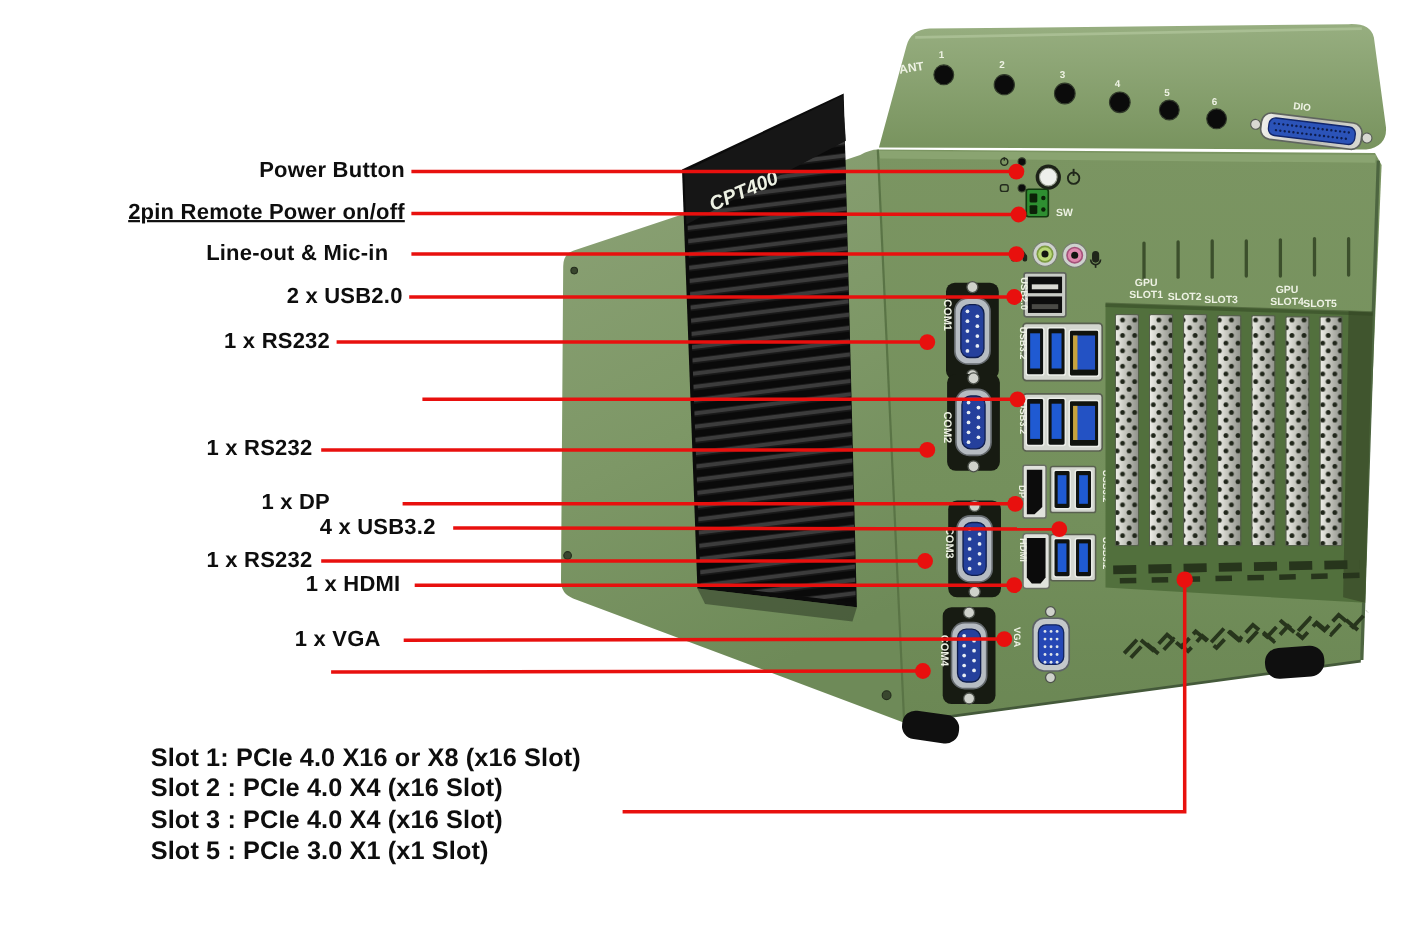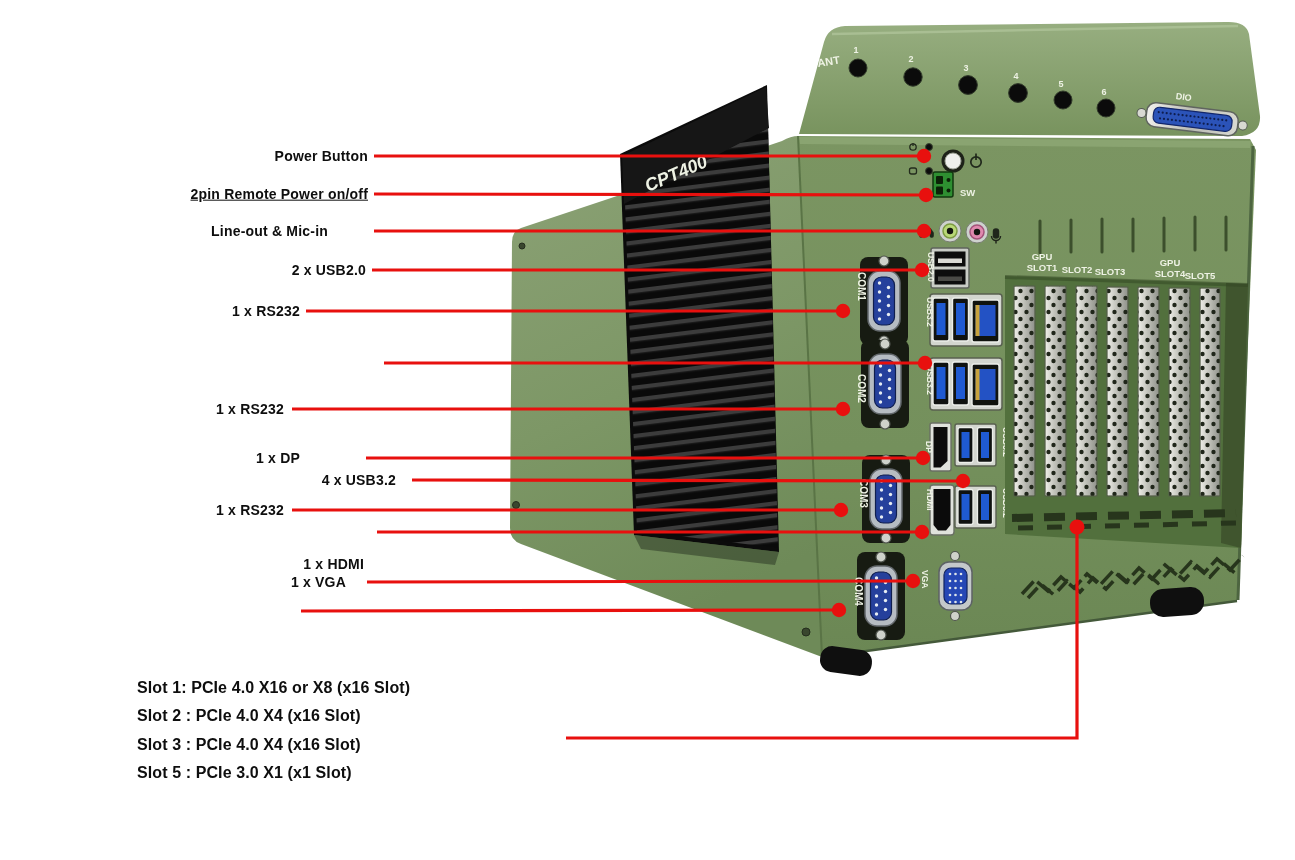--- a/index.html
+++ b/index.html
@@ -2,25 +2,25 @@
 <html><head>
 <meta charset="utf-8">
 <style>
   html,body{margin:0;padding:0;background:#ffffff;}
   .stage{
     position:relative;width:1295px;height:860px;background:#ffffff;overflow:hidden;
     font-family:"Liberation Sans", sans-serif;
   }
   .stage svg{position:absolute;left:0;top:0;}
   .callout{
-    position:absolute;white-space:nowrap;font-weight:bold;font-size:14px;color:#0e0e0e;
+    position:absolute;white-space:nowrap;font-weight:bold;font-size:20px;color:#0e0e0e;
     transform:translateY(-52%);letter-spacing:0.2px;
   }
   .slot-notes{
-    position:absolute;left:137px;top:674px;font-weight:bold;font-size:16px;color:#0e0e0e;
+    position:absolute;left:137px;top:674px;font-weight:bold;font-size:23px;color:#0e0e0e;
     line-height:28.4px;letter-spacing:0.1px;
   }
   .svg-label{font-family:"Liberation Sans", sans-serif;font-weight:bold;fill:#eef2e4;}
 </style>
 </head>
 <body>
 
 <div class="stage">
 
 <svg width="1295" height="860" viewBox="0 0 1295 860">
@@ -476,28 +476,28 @@
         <circle cx="913" cy="581" r="7.2" stroke="none"></circle>
     <line x1="301" y1="611" x2="833" y2="610"></line> 
         <circle cx="839" cy="610" r="7.2" stroke="none"></circle>
     <polyline points="566,738 1077,738 1077,533" fill="none"></polyline>
     <circle cx="1077" cy="527" r="7.5" stroke="none"></circle>
   </g>
 </svg>
 
 <div class="callout" style="right:927px;  top:156px;">Power Button</div>
 <div class="callout" style="right:927px;  top:194px;text-decoration:underline;">2pin Remote Power on/off</div>
-<div class="callout" style="right:967px;  top:231px;">Line-out &amp; Mic-in</div>
+<div class="callout" style="right:942px;  top:231px;">Line-out &amp; Mic-in</div>
 <div class="callout" style="right:929px;  top:270px;">2 x USB2.0</div>
 <div class="callout" style="right:995px;  top:311px;">1 x RS232</div>
 <div class="callout" style="right:1011px; top:409px;">1 x RS232</div>
 <div class="callout" style="right:995px;  top:458px;">1 x DP</div>
 <div class="callout" style="right:899px;  top:480px;">4 x USB3.2</div>
 <div class="callout" style="right:1011px; top:510px;">1 x RS232</div>
-<div class="callout" style="right:931px;  top:532px;margin-top:32px;">1 x HDMI</div>
+<div class="callout" style="right:931px;  top:532px;">1 x HDMI</div>
 <div class="callout" style="right:949px;  top:582px;">1 x VGA</div>
 
 <div class="slot-notes">
   <div>Slot 1: PCIe 4.0 X16 or X8 (x16 Slot)</div>
   <div>Slot 2 : PCIe 4.0 X4 (x16 Slot)</div>
   <div>Slot 3 : PCIe 4.0 X4 (x16 Slot)</div>
   <div>Slot 5 : PCIe 3.0 X1 (x1 Slot)</div>
 </div>
 
 </div>

